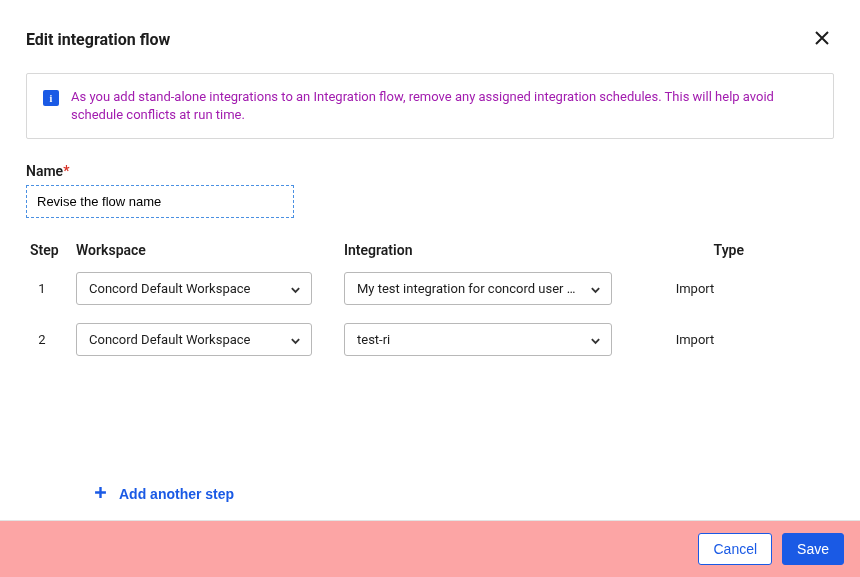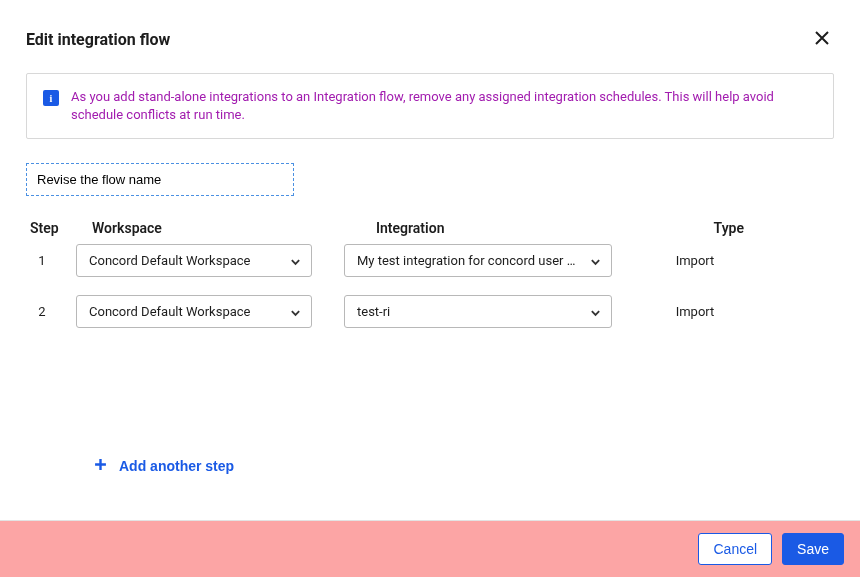--- a/index.html
+++ b/index.html
@@ -91,22 +91,22 @@
       width: 268px;
       outline: none;
       margin-bottom: 24px;
     }
     .steps-table {
       width: 100%;
     }
     .steps-header {
       display: grid;
       grid-template-columns: 50px 268px 300px 1fr;
-      gap: 16px;
-      margin-bottom: 8px;
+      gap: 0;
+      margin-bottom: 14px;
     }
     .steps-header > div {
       font-size: 14px;
       font-weight: 600;
     }
     .col-step {
       padding-left: 4px;
     }
     .col-workspace {
       padding-left: 0;
@@ -243,20 +243,23 @@
     </button>
   </div>
 
   <div class="info-banner">
     <div class="info-icon">
         <span>i</span>
       </div>
     <div class="info-text">As you add stand-alone integrations to an Integration flow, remove any assigned integration schedules. This will help avoid schedule conflicts at run time.</div>
   </div>
 
+  <label class="field-label">
+    <span>Name</span><span class="required">*</span>
+  </label>
   <input type="text" class="name-input" value="Revise the flow name" style="">
 
   <div class="steps-table">
     <div class="steps-header">
       <div class="col-step">Step</div>
       <div class="col-workspace">Workspace</div>
       <div class="col-integration">Integration</div>
       <div class="col-type">Type</div>
     </div>
 

